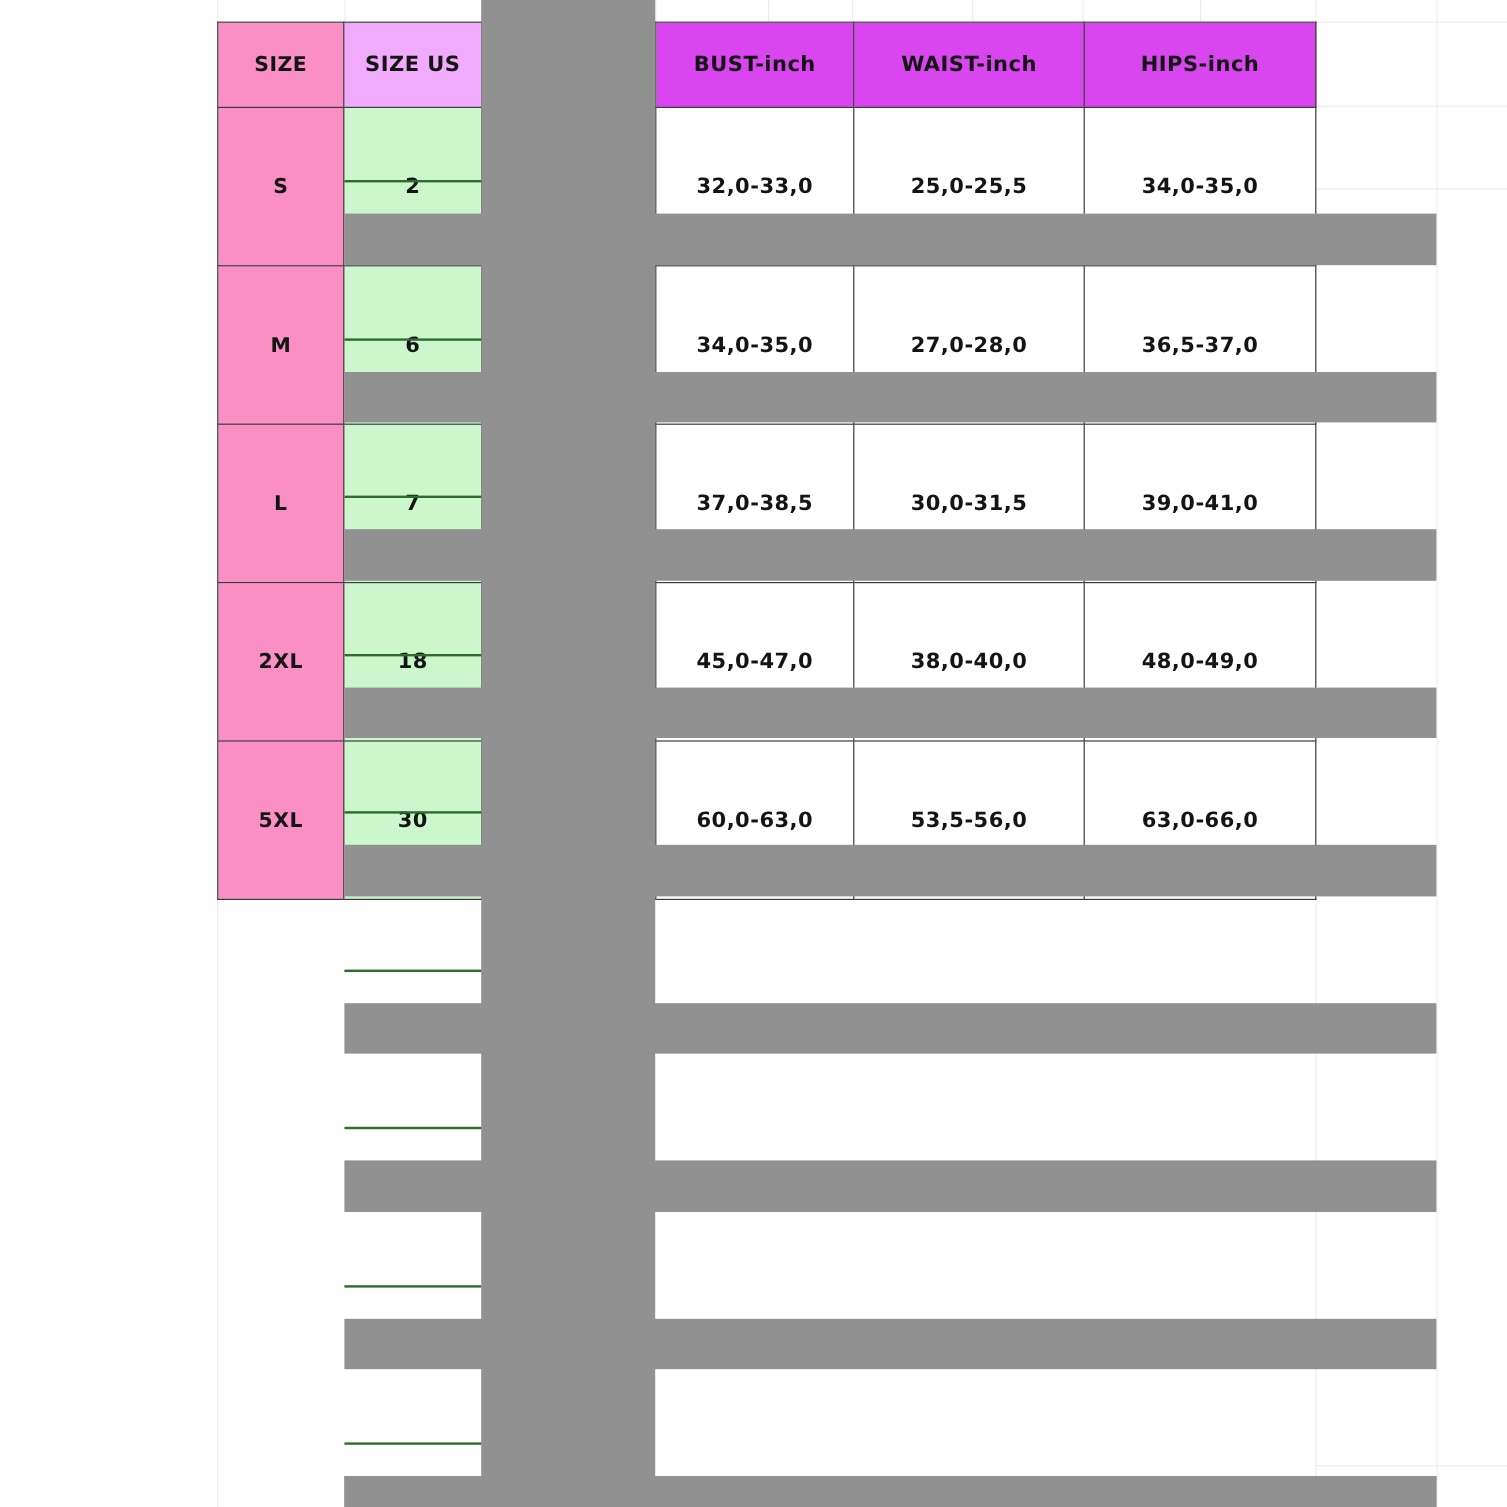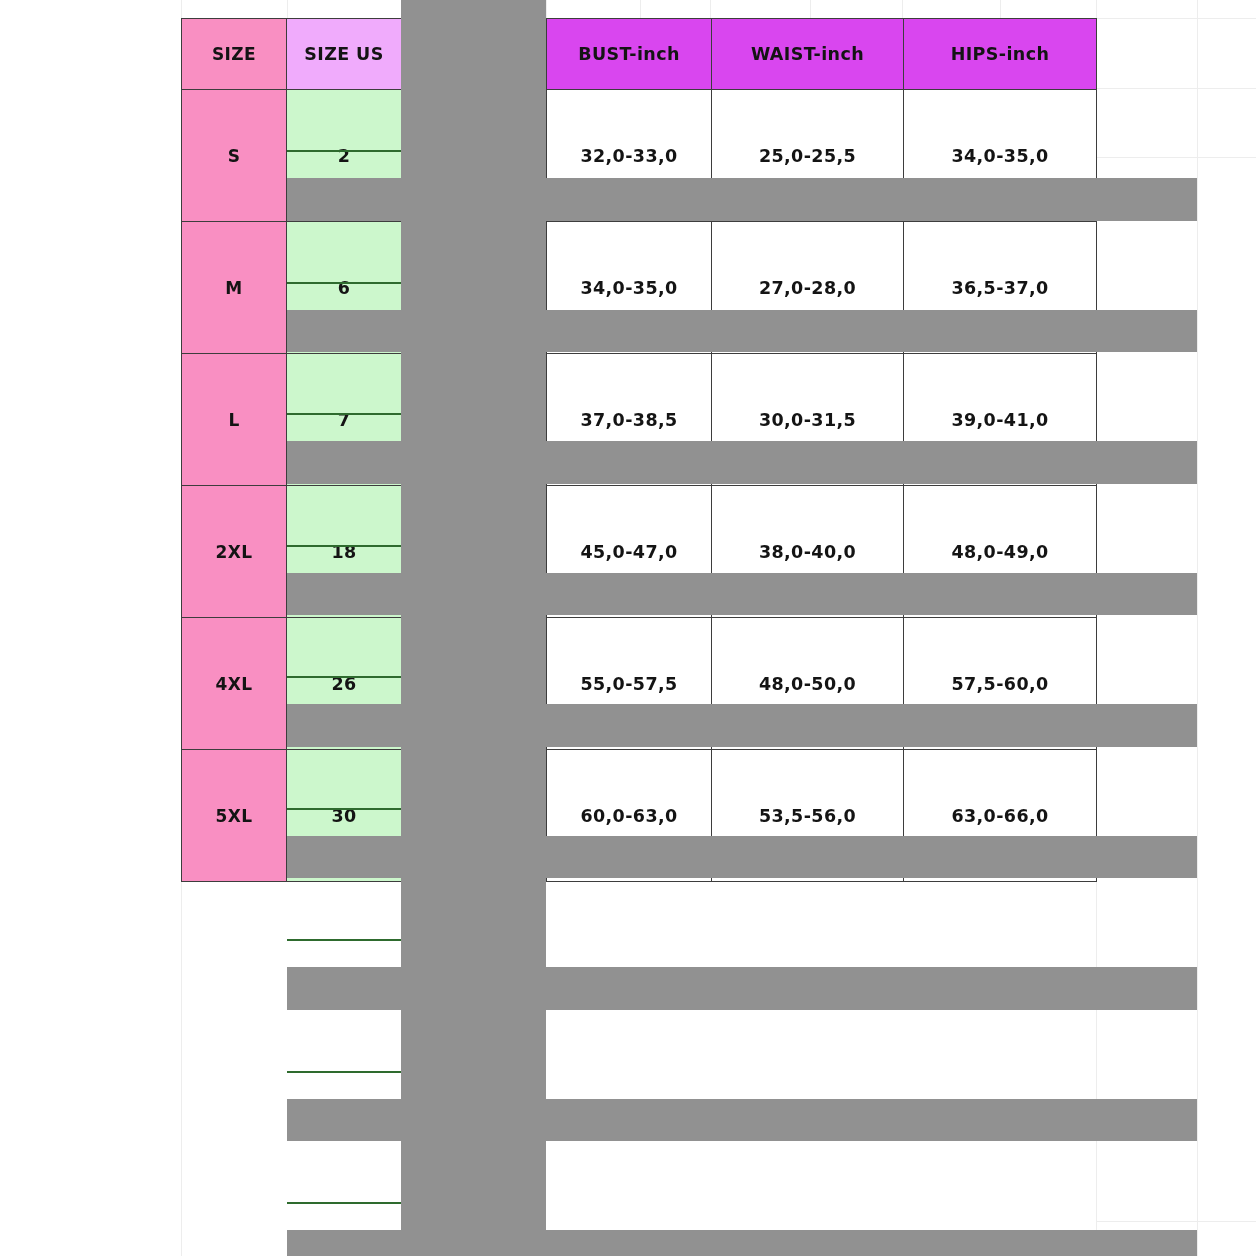--- a/index.html
+++ b/index.html
@@ -208,28 +208,20 @@
           <td class="c-meas-cell">30,0-31,5</td>
           <td class="c-meas-cell">39,0-41,0</td>
         </tr>
         <tr>
           <td class="c-size-cell">2XL</td>
           <td class="c-us-cell">18</td>
           <td class="c-gap-cell"></td>
           <td class="c-meas-cell">45,0-47,0</td>
           <td class="c-meas-cell">38,0-40,0</td>
           <td class="c-meas-cell">48,0-49,0</td>
-        </tr>
-        <tr>
-          <td class="c-size-cell">4XL</td>
-          <td class="c-us-cell">26</td>
-          <td class="c-gap-cell"></td>
-          <td class="c-meas-cell">55,0-57,5</td>
-          <td class="c-meas-cell">48,0-50,0</td>
-          <td class="c-meas-cell">57,5-60,0</td>
         </tr>
         <tr>
           <td class="c-size-cell">5XL</td>
           <td class="c-us-cell">30</td>
           <td class="c-gap-cell"></td>
           <td class="c-meas-cell">60,0-63,0</td>
           <td class="c-meas-cell">53,5-56,0</td>
           <td class="c-meas-cell">63,0-66,0</td>
         </tr>
       </tbody>

